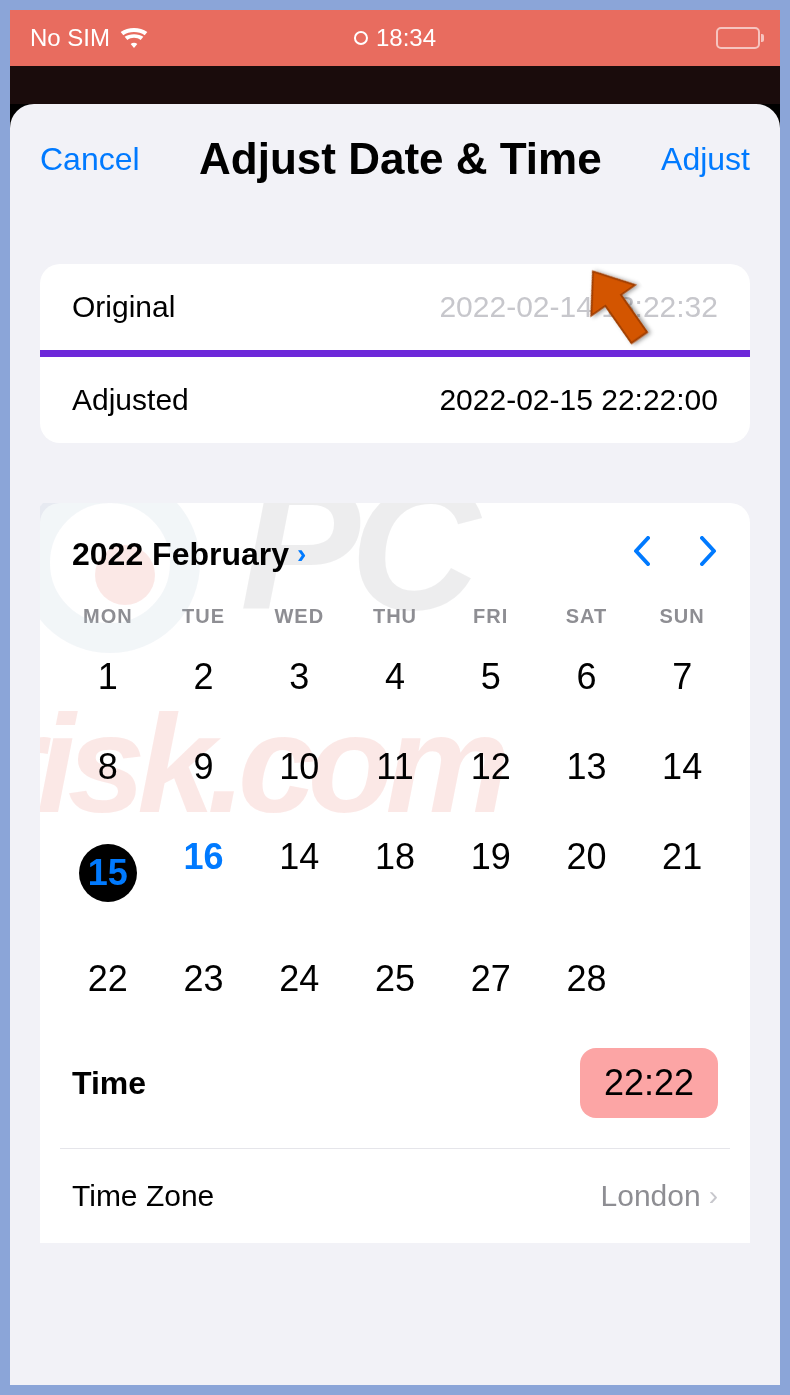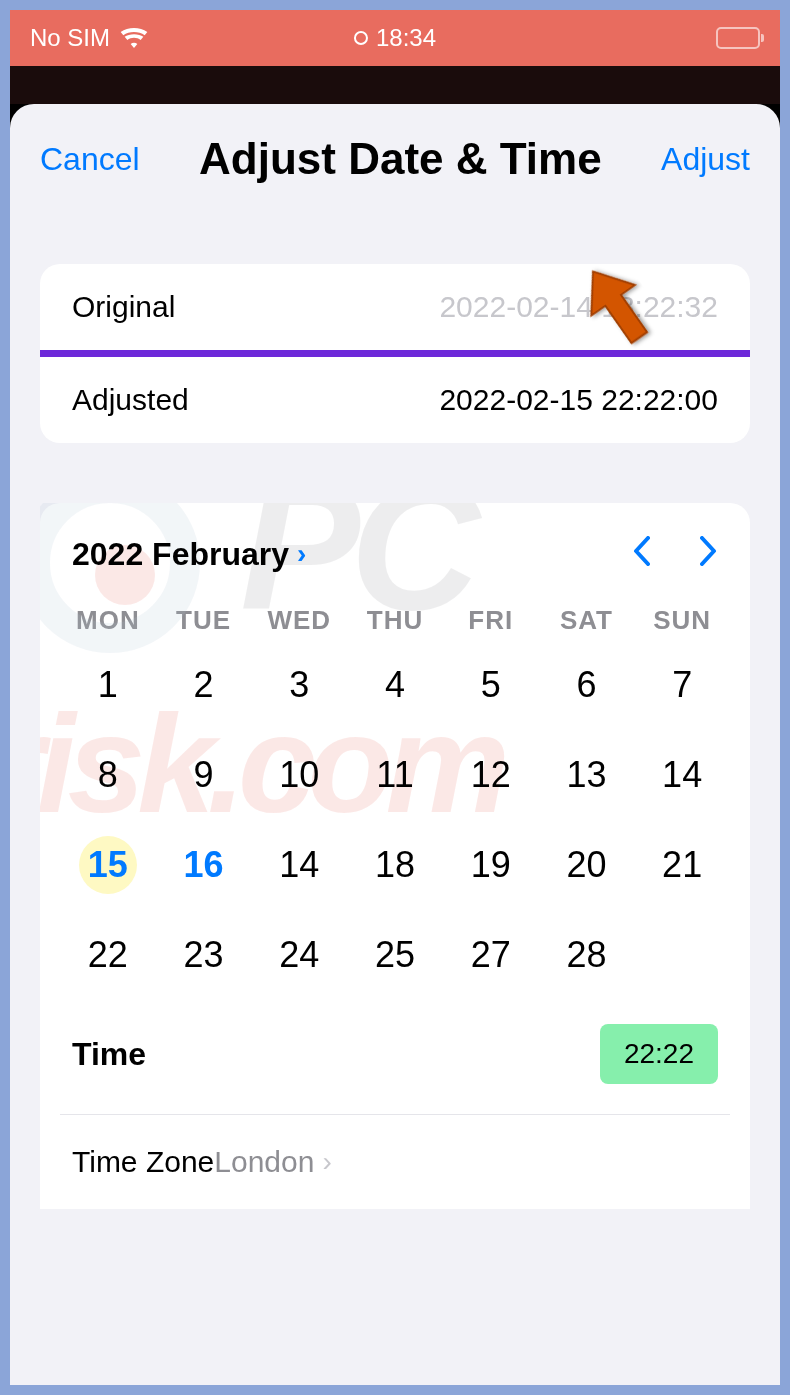--- a/index.html
+++ b/index.html
@@ -154,68 +154,69 @@
     .chev-small { color: #007aff; font-size: 28px; }
     .nav-arrows { display: flex; gap: 50px; }
     .nav-arrow { color: #007aff; font-size: 36px; font-weight: 600; background: none; border: none; cursor: pointer; }
     
     .weekdays {
       display: grid;
       grid-template-columns: repeat(7, 1fr);
       text-align: center;
       padding: 10px 0 20px 0;
     }
-    .weekday { font-size: 26px; font-weight: 600; color: #8e8e93; letter-spacing: 1px; }
+    .weekday { font-size: 20px; font-weight: 600; color: #8e8e93; letter-spacing: 1px; }
     
     .days-grid {
       display: grid;
       grid-template-columns: repeat(7, 1fr);
       row-gap: 32px;
       padding-bottom: 20px;
     }
     .day-cell {
       display: flex;
       align-items: center;
       justify-content: center;
       height: 58px;
       font-size: 36px;
       color: #000;
       cursor: pointer;
       position: relative;
     }
     .day-cell.selected {
-      background: #fef9c3;
+      background: #000000;
       border-radius: 50%;
       width: 58px;
-      margin: 0 auto;
+      margin: 16px auto;
       color: #007aff;
       font-weight: 600;
     }
     .day-cell.today { color: #007aff; font-weight: 600; }
     
     .time-row {
       display: flex;
       justify-content: space-between;
       align-items: center;
       padding: 20px 12px 30px 12px;
       position: relative;
     }
     .time-label { font-size: 32px; font-weight: 700; color: #000; }
     .time-pill {
-      background: #86efac;
-      border-radius: 8px;
+      background: #fca5a5;
+      border-radius: 16px;
       padding: 14px 24px;
-      font-size: 28px;
+      font-size: 36px;
       color: #000;
       cursor: pointer;
     }
     
     .tz-row {
       border-top: 1px solid #e5e5ea;
       display: flex;
+      justify-content: space-between;
       align-items: center;
       padding: 30px 12px;
     }
     .tz-label { font-size: 30px; color: #000; }
     .tz-value {
       display: flex;
       align-items: center;
       gap: 8px;
       font-size: 30px;
       color: #8e8e93;

